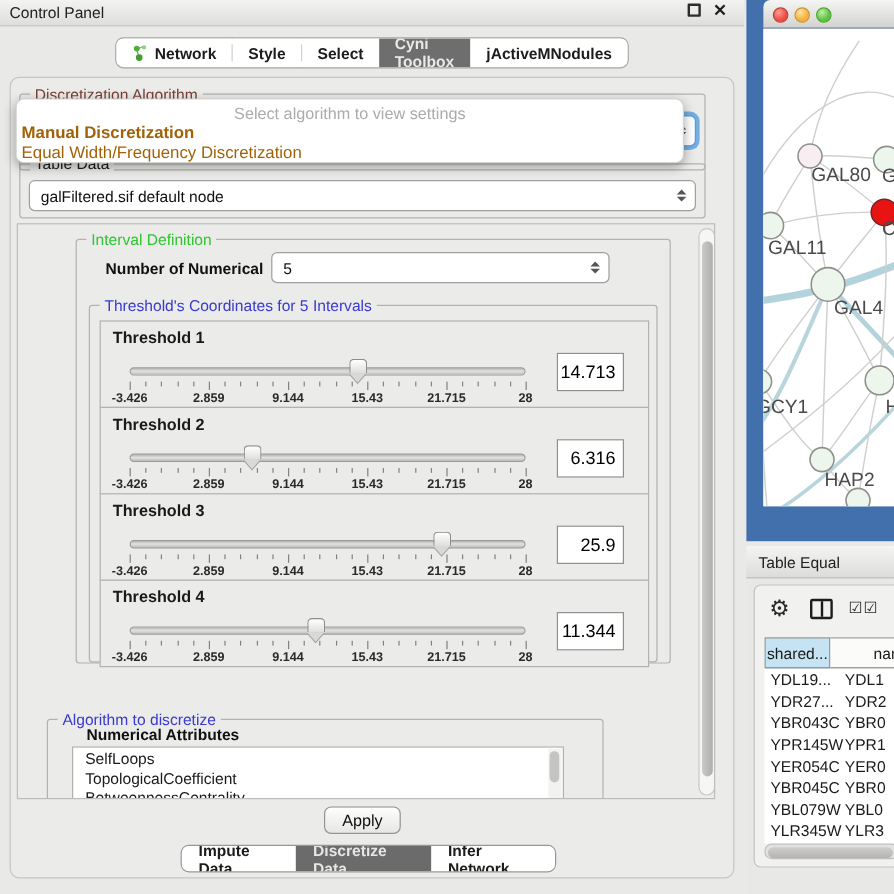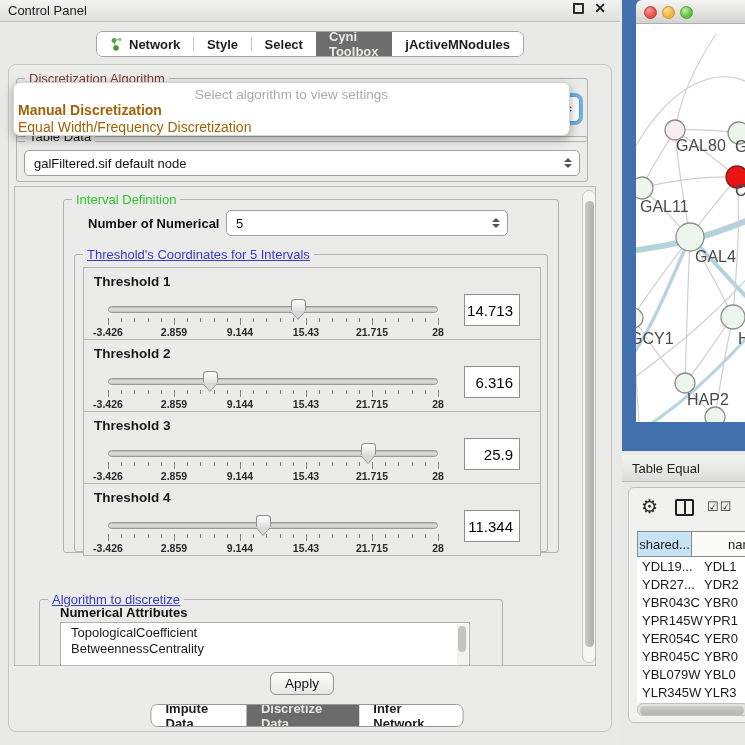--- a/index.html
+++ b/index.html
@@ -24,21 +24,21 @@
   .tabbar .sep { width:1px; background:#c6c6c4; margin:5px 0; }
 
   .cp-body { position:absolute; left:8px; top:64px; width:604px; height:668px;
     background:#ebebe9; border:1px solid #c6c6c4; border-radius:8px; }
 
   .groupbox { position:absolute; border:1px solid #b2b2b0; border-radius:3px; }
   .group-title { position:absolute; top:-8px; left:8px; background:#ebebe9; padding:0 4px;
     font-size:13px; white-space:nowrap; }
   .t-maroon { color:#7a3f33; }
   .t-green  { color:#2fc52f; }
-  .t-blue   { color:#3a3ace;text-decoration:underline; }
+  .t-blue   { color:#3a3ace; }
 
   .combo { position:absolute; background:#fff; border:1px solid #9f9f9d; border-radius:5px;
     height:26px; display:flex; align-items:center; padding:0 24px 0 9px; font-size:13px; color:#111; }
   .combo.focused { box-shadow:0 0 0 3px rgba(85,160,225,.8); border-color:#5a9ade; }
   .stepper { position:absolute; right:7px; top:50%; transform:translateY(-50%);
     display:flex; flex-direction:column; gap:2px; }
   .stepper i { display:block; width:0; height:0; border-left:4px solid transparent; border-right:4px solid transparent; }
   .stepper .up { border-bottom:4px solid #555; }
   .stepper .dn { border-top:4px solid #555; }
 
@@ -373,23 +373,24 @@
               <div class="tick-label" style="left: 288px;">21.715</div>
               <div class="tick-label" style="left: 354px;">28</div>
               <div class="thr-value">11.344</div>
             </div>
           </div>
       </div>
     </div>
 
     <div class="groupbox" style="left:24px; top:412px; width:464px; height:110px;">
       <span class="group-title t-blue">Algorithm to discretize</span>
-      <span class="bold-label" style="left:20px; top:5px;">Numerical Attributes</span>
+      <span class="bold-label" style="left:32px; top:5px;">Numerical Attributes</span>
       <div class="listbox" style="left:20px; top:22px; width:410px; height:82px;">
         <div id="attribute-items" style="padding-top:2px;">
+            <div class="li">SelfLoops</div>
             <div class="li">TopologicalCoefficient</div>
             <div class="li">BetweennessCentrality</div>
           </div>
         <div class="mini-scroll">
           <div class="thumb"></div>
         </div>
       </div>
     </div>
 
     <div class="vscroll">

